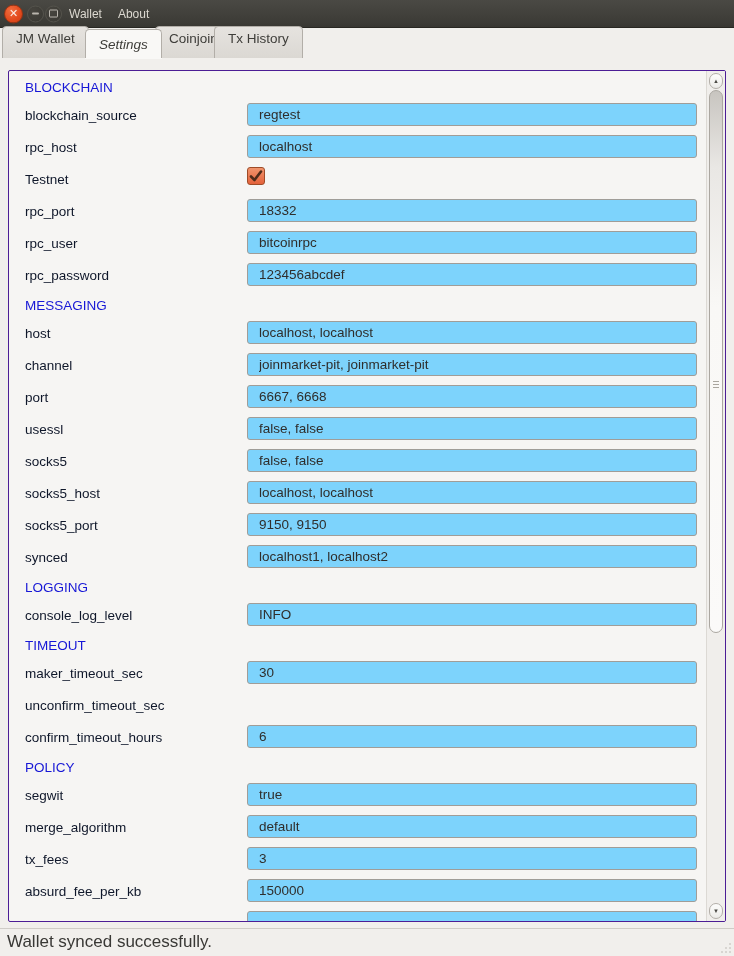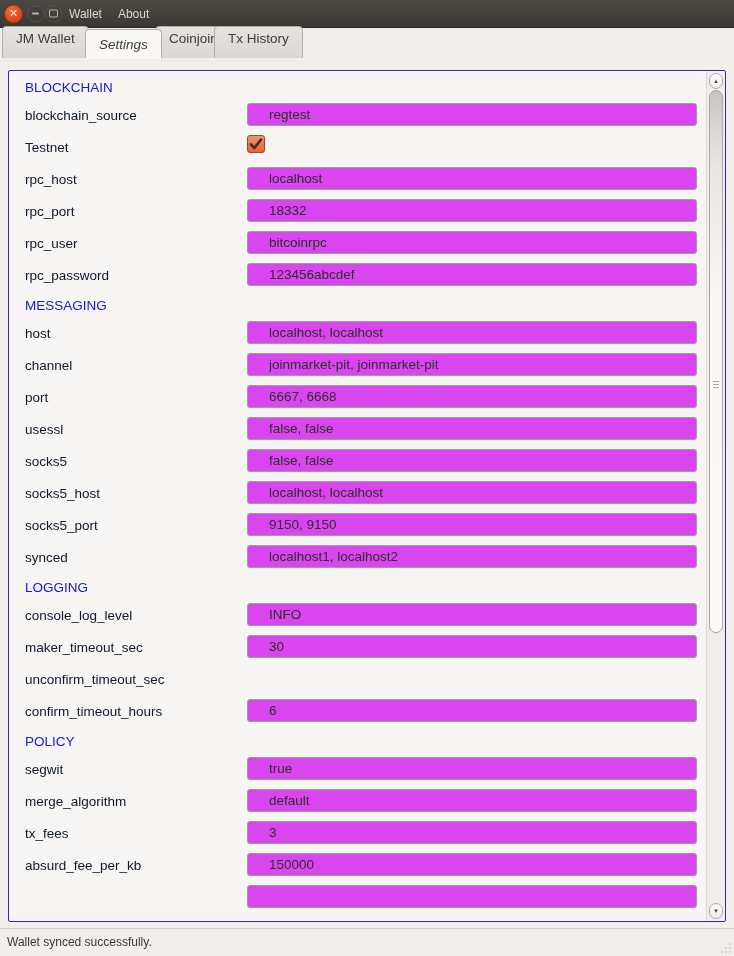--- a/index.html
+++ b/index.html
@@ -51,23 +51,23 @@
     border:1px solid #4c1d95;border-radius:2px;background:#f6f5f3;
     box-sizing:border-box;overflow:hidden;
   }
   .scrollcontent{position:absolute;left:0;top:0;width:697px;padding-top:4px;overflow:hidden;height:846px;}
   .row-section{height:26px;line-height:26px;padding-left:16px;
     color:var(--section-color,#1717d6);font-size:13.5px;font-weight:500;}
   .row-field{height:32px;position:relative;}
   .row-field .flabel{position:absolute;left:16px;top:0;line-height:30px;font-size:13.5px;color:#0f172a;}
   .row-field input[type=text]{
     position:absolute;left:238px;top:2px;width:450px;height:23px;box-sizing:border-box;
-    border:1px solid #a09d98;border-radius:3px;background:#d946ef;
+    border:1px solid #a09d98;border-radius:3px;background:#7dd3fc;
     font-family:"Liberation Sans","DejaVu Sans",sans-serif;
-    font-size:13.5px;color:#2f2e2c;padding:0 21px;outline:none;
+    font-size:13.5px;color:#2f2e2c;padding:0 11px;outline:none;
   }
   .checkbox{
     position:absolute;left:238px;top:2px;width:18px;height:18px;box-sizing:border-box;
     background:linear-gradient(#f0946c,#e4623b);
     border:1px solid #9e4b27;border-radius:3px;
     display:flex;align-items:center;justify-content:center;cursor:default;
   }
   
   .vscroll{position:absolute;right:0;top:0;width:19px;height:850px;
     background:#f0eeeb;border-left:1px solid #dcd9d4;box-sizing:border-box;}
@@ -78,21 +78,21 @@
   .sbtn.down{bottom:2px;}
   .sarrow{font-size:6px;color:#4b4a45;line-height:6px;}
   .sthumb{position:absolute;left:2px;top:19px;width:14px;height:543px;border-radius:7px;
     background:linear-gradient(#c8c5c0 0%,#e9e7e4 14%,#f9f8f6 40%,#fbfaf9 100%);
     border:1px solid #aba7a1;box-sizing:border-box;}
   .sgrip{position:absolute;left:3px;top:290px;width:6px;}
   .sgrip i{display:block;height:1px;background:#aaa69f;margin-bottom:2px;}
   
   .statusbar{position:absolute;left:0;top:928px;width:734px;height:28px;
     background:#f1efec;border-top:1px solid #cfccc7;box-sizing:border-box;}
-  .status-text{padding-left:7px;font-size:12px;line-height:26px;color:#393835;}
+  .status-text{padding-left:7px;font-size:17px;line-height:26px;color:#393835;}
   .resize-grip{position:absolute;right:3px;bottom:3px;width:12px;height:12px;opacity:.55;}
   .resize-grip i{position:absolute;width:2px;height:2px;background:#b5b1ab;border-radius:1px;}
 </style>
 </head>
 <body>
 
 <div class="titlebar">
   <div class="winbtn close">
     <span class="glyph">✕</span>
   </div>
@@ -115,34 +115,34 @@
     <div class="tab" style="left: 214px;">Tx History</div>
   </div>
 
 <div class="pane">
   <div class="scrollframe">
     <div class="scrollcontent" id="rows">
         <div class="row-section">BLOCKCHAIN</div>
         <div class="row-field">
           <span class="flabel">blockchain_source</span>
           <input type="text" value="regtest" style="">
+        </div>
+        <div class="row-field">
+          <span class="flabel">rpc_host</span>
+          <input type="text" value="localhost" style="">
         </div>
         <div class="row-field">
           <span class="flabel">Testnet</span>
           <span class="checkbox">
             <svg width="14" height="13" viewBox="0 0 14 13">
               <path d="M2 6.5 L5.5 10 L12 1.5" fill="none" stroke="#4e2c1a" stroke-width="2.6" stroke-linecap="round" stroke-linejoin="round"></path>
             </svg>
           </span>
         </div>
         <div class="row-field">
-          <span class="flabel">rpc_host</span>
-          <input type="text" value="localhost" style="">
-        </div>
-        <div class="row-field">
           <span class="flabel">rpc_port</span>
           <input type="text" value="18332" style="">
         </div>
         <div class="row-field">
           <span class="flabel">rpc_user</span>
           <input type="text" value="bitcoinrpc" style="">
         </div>
         <div class="row-field">
           <span class="flabel">rpc_password</span>
           <input type="text" value="123456abcdef" style="">
@@ -178,20 +178,21 @@
         </div>
         <div class="row-field">
           <span class="flabel">synced</span>
           <input type="text" value="localhost1, localhost2" style="">
         </div>
         <div class="row-section">LOGGING</div>
         <div class="row-field">
           <span class="flabel">console_log_level</span>
           <input type="text" value="INFO" style="">
         </div>
+        <div class="row-section">TIMEOUT</div>
         <div class="row-field">
           <span class="flabel">maker_timeout_sec</span>
           <input type="text" value="30" style="">
         </div>
         <div class="row-field">
           <span class="flabel">unconfirm_timeout_sec</span>
         </div>
         <div class="row-field">
           <span class="flabel">confirm_timeout_hours</span>
           <input type="text" value="6" style="">

